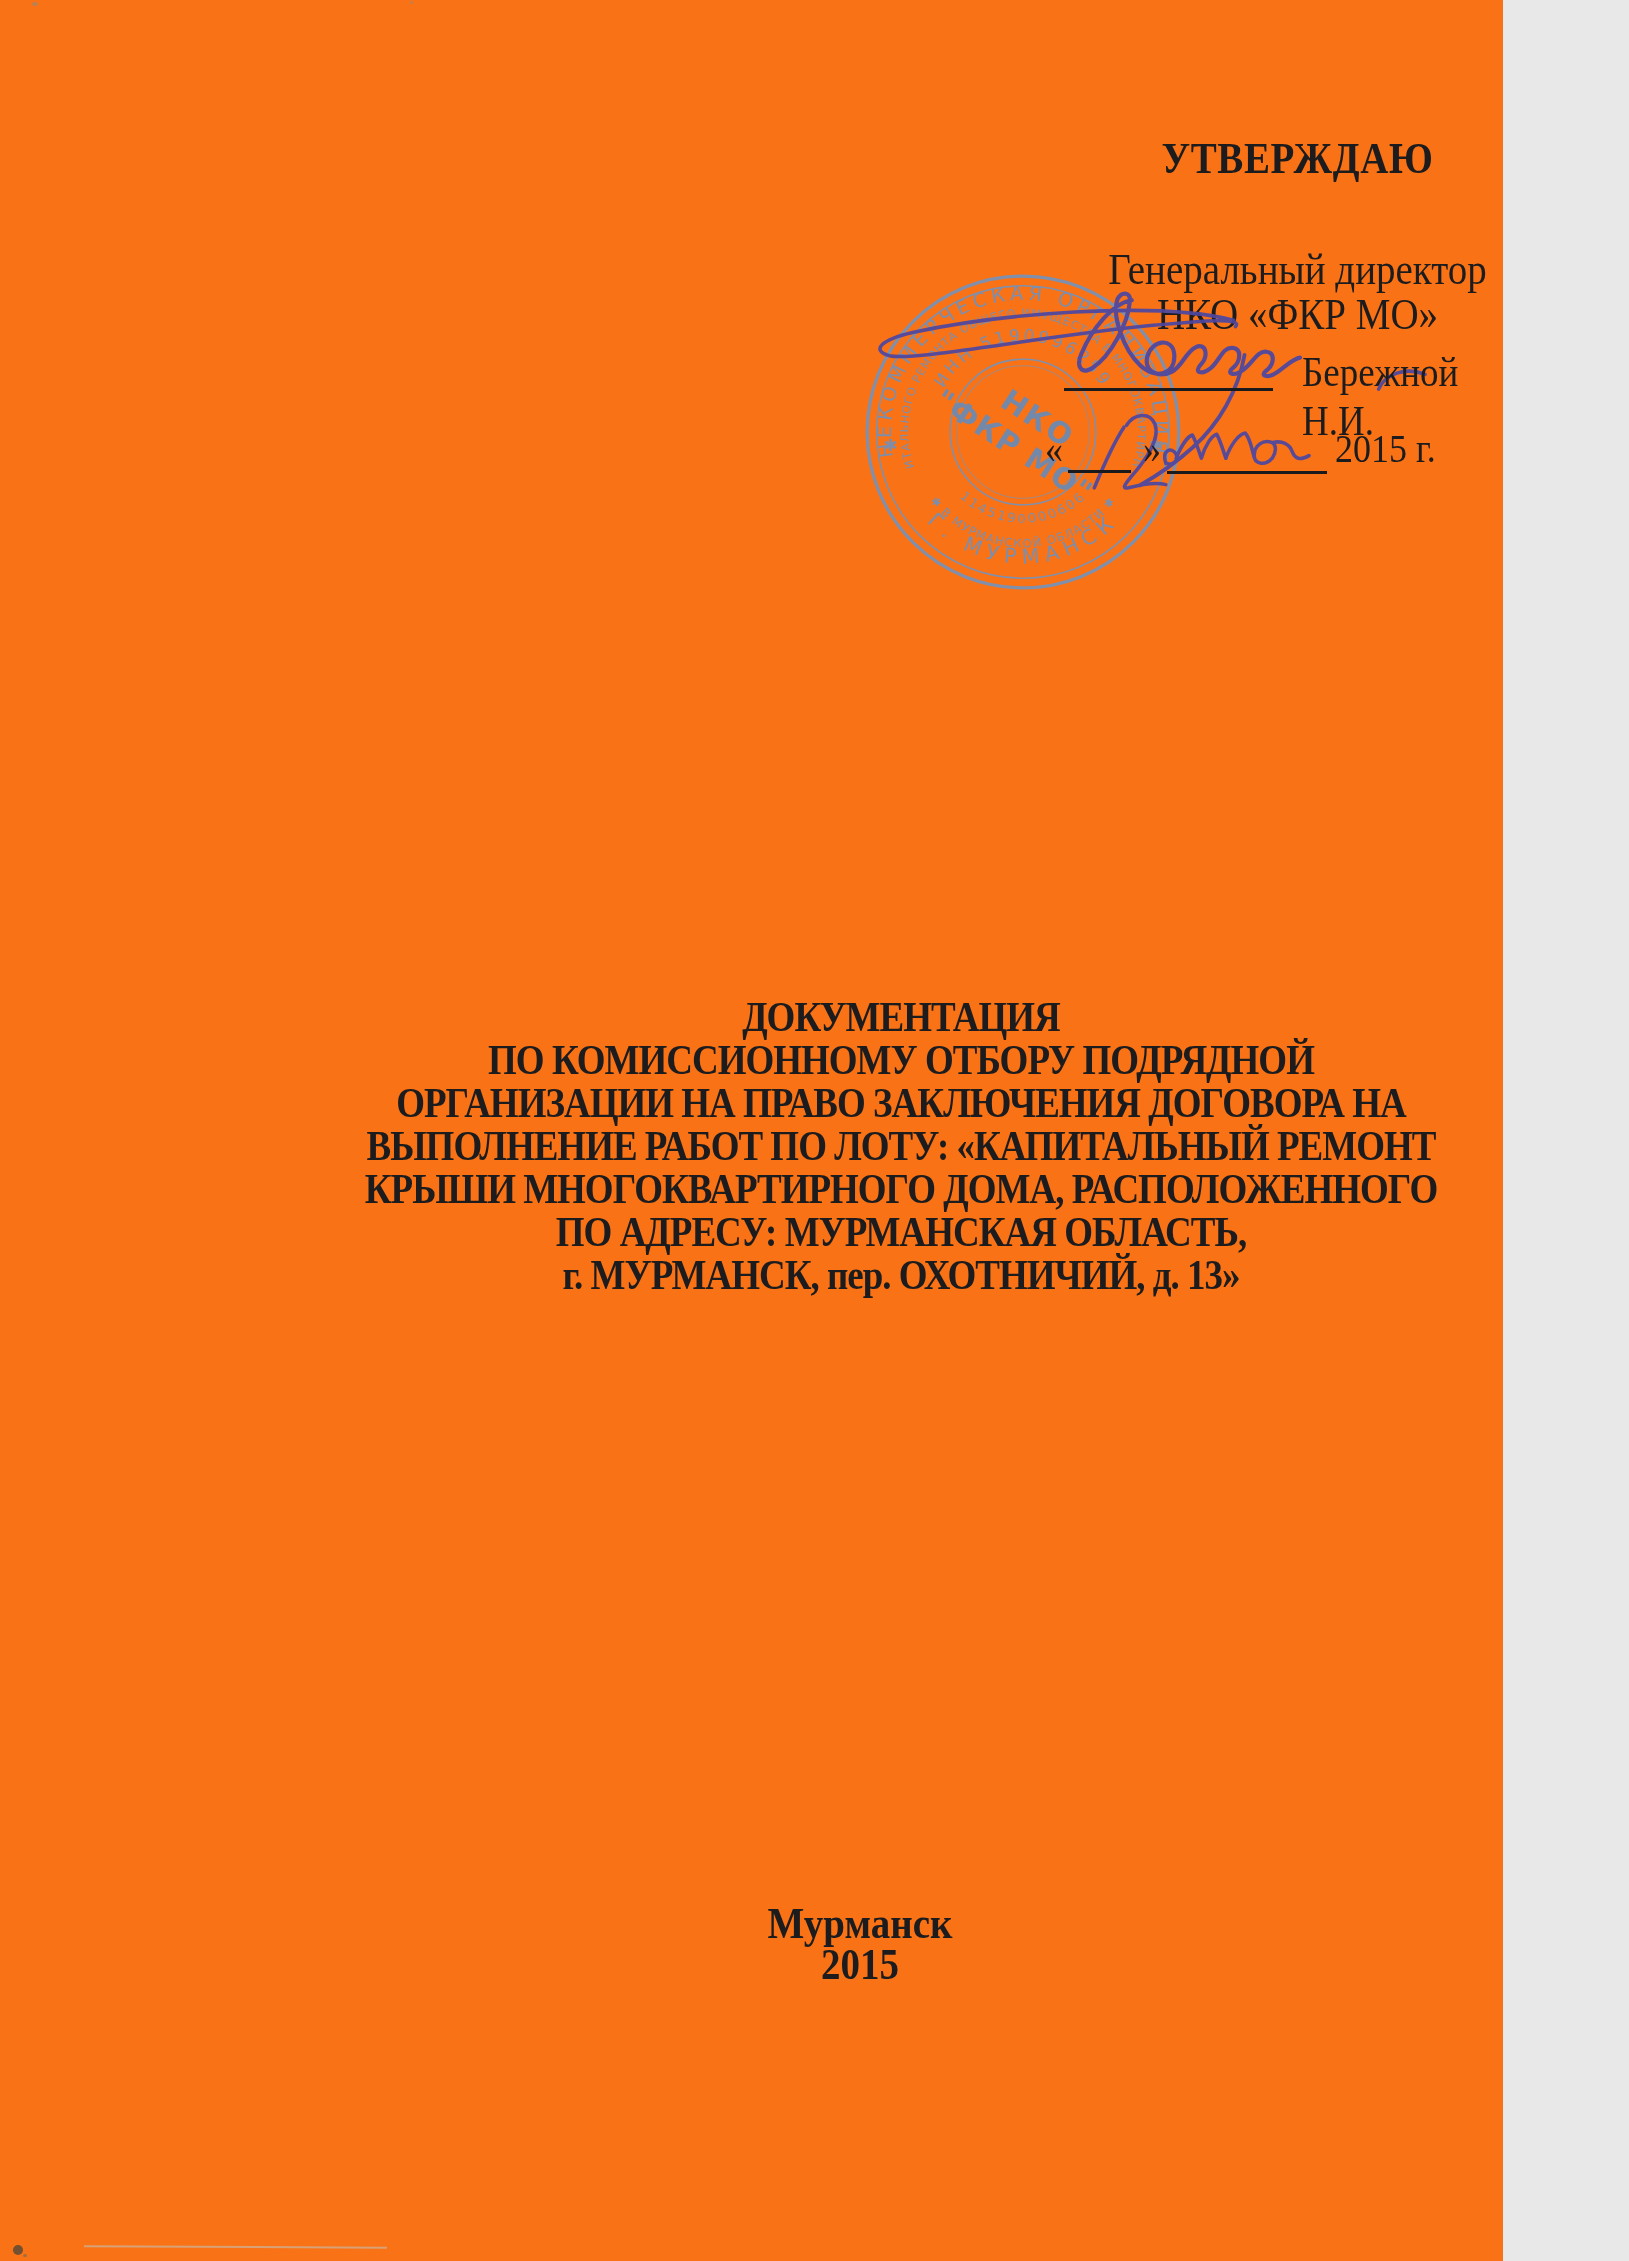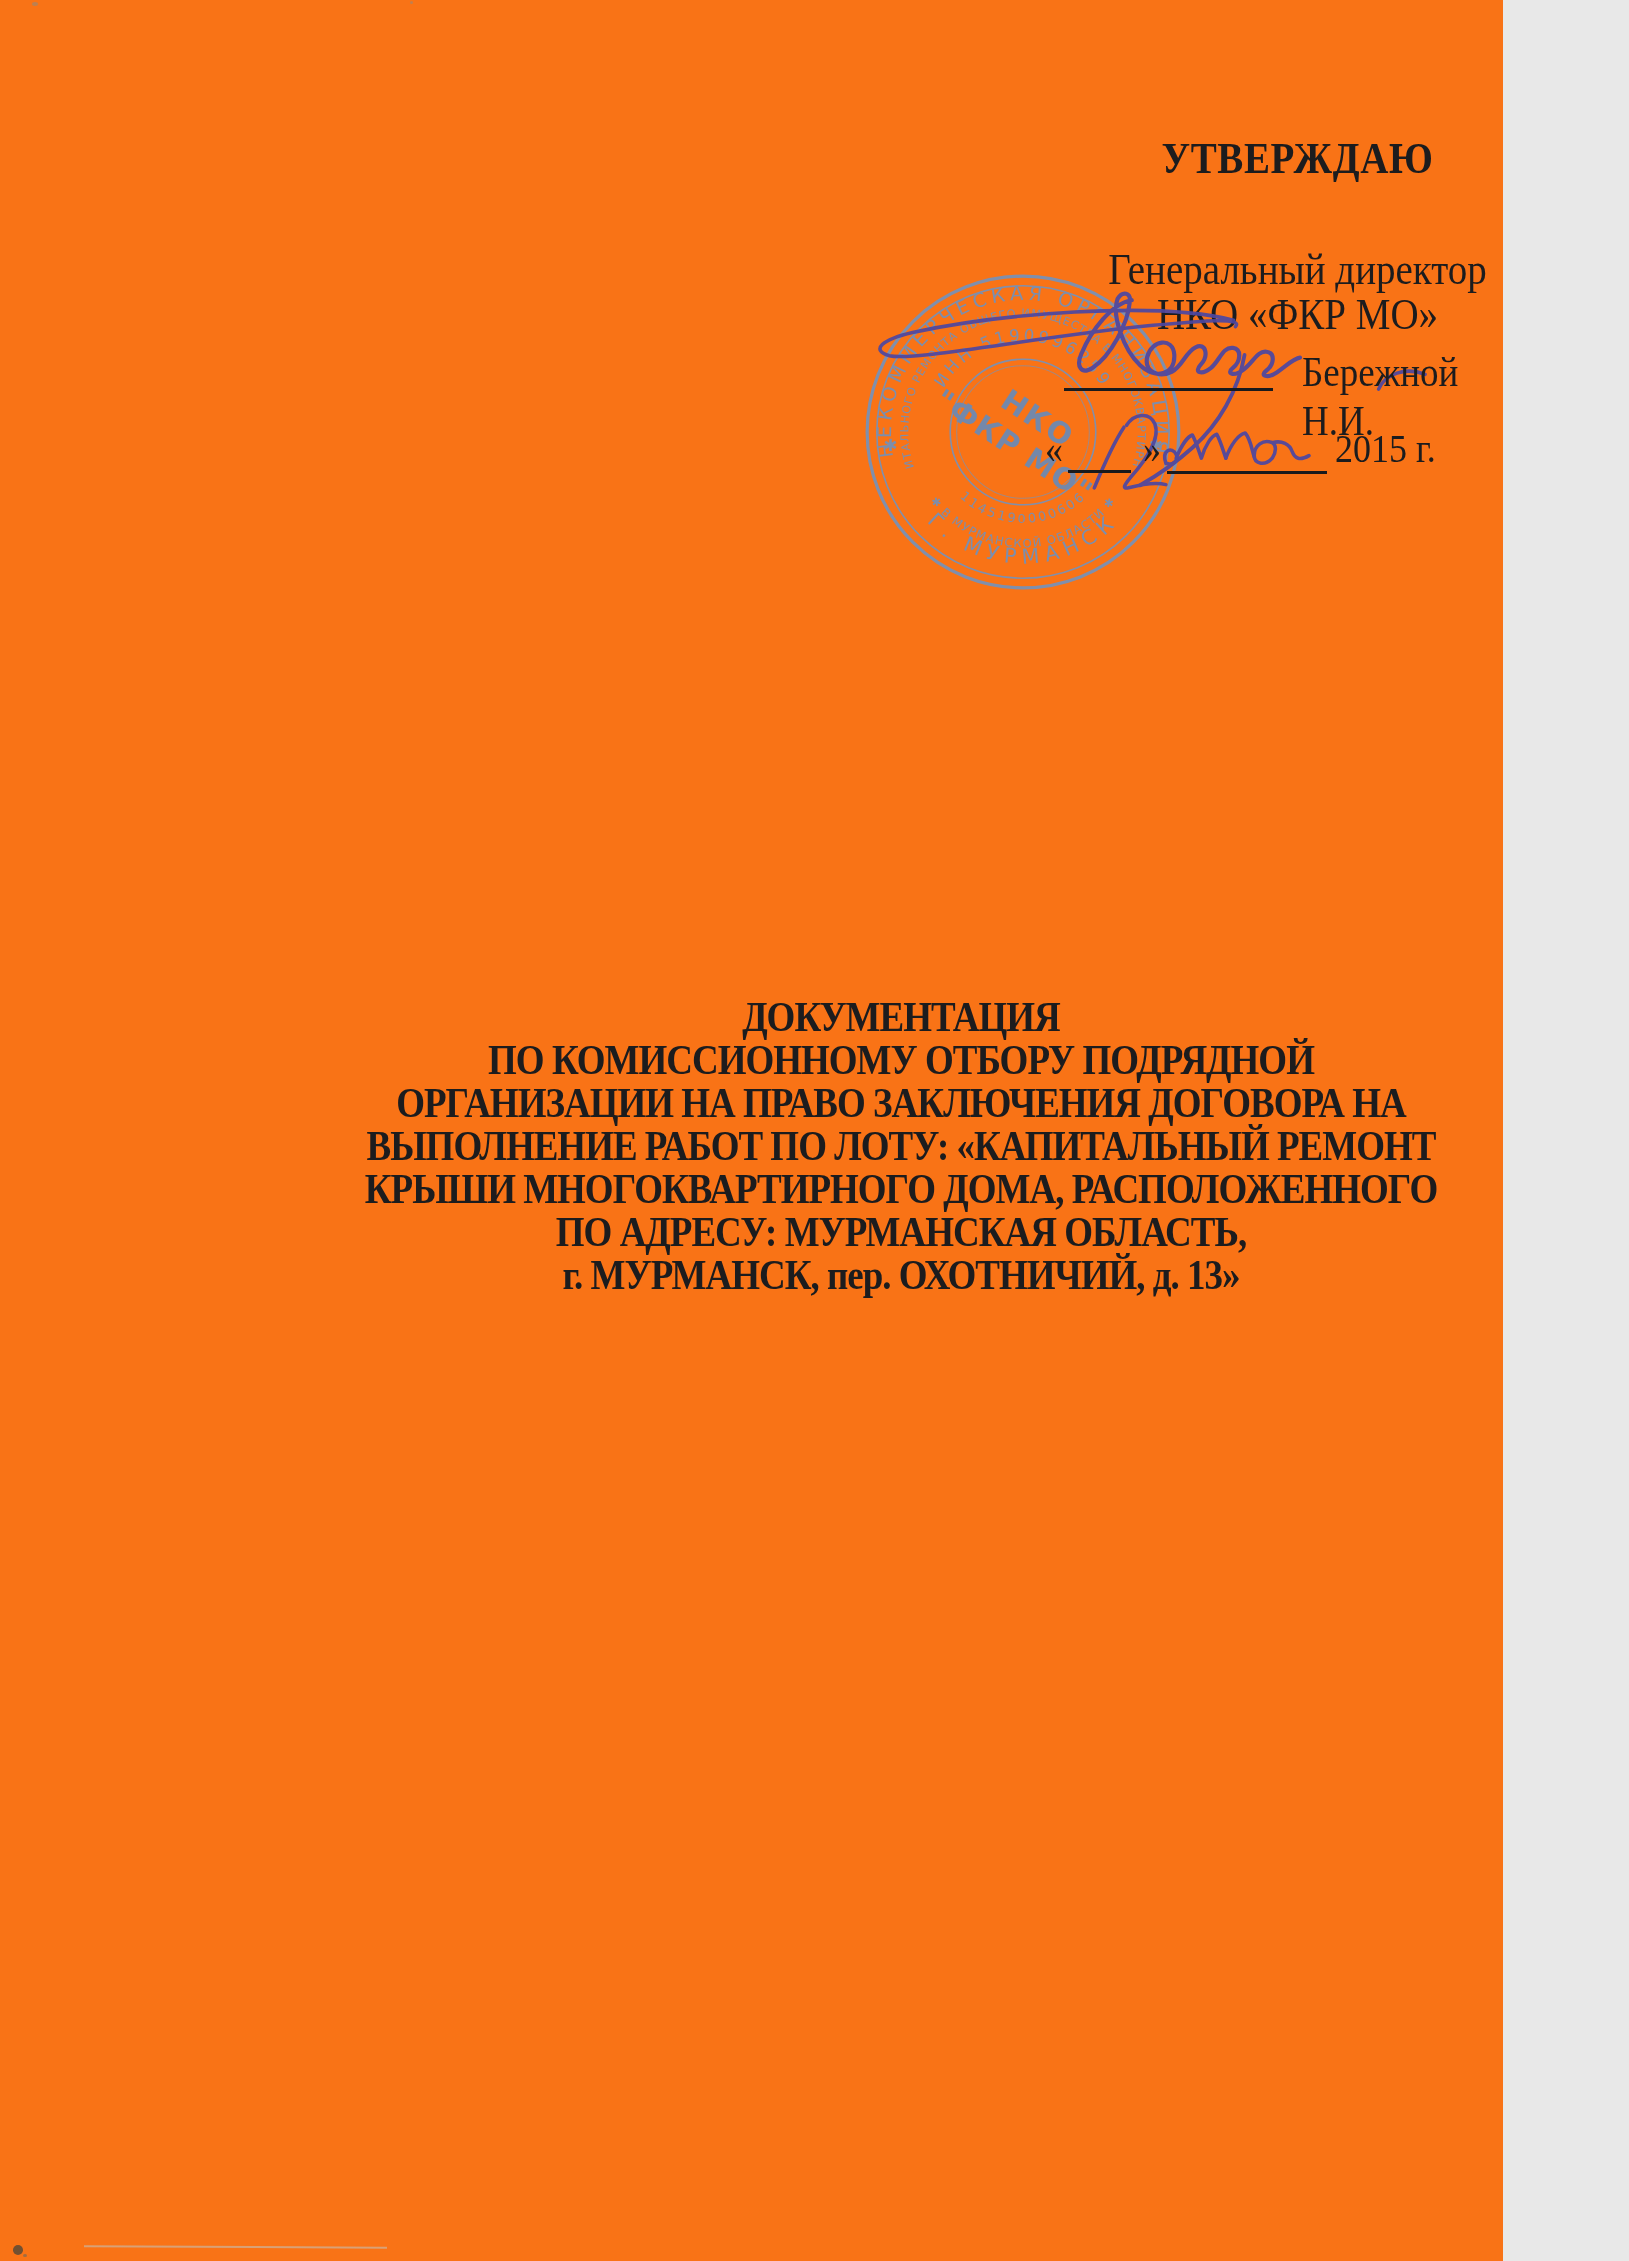--- a/index.html
+++ b/index.html
@@ -130,20 +130,24 @@
   <div class="abs ctr doc-title">
     <span class="tl">ДОКУМЕНТАЦИЯ</span>
     <span class="tl">ПО КОМИССИОННОМУ ОТБОРУ ПОДРЯДНОЙ</span>
     <span class="tl">ОРГАНИЗАЦИИ НА ПРАВО ЗАКЛЮЧЕНИЯ ДОГОВОРА НА</span>
     <span class="tl">ВЫПОЛНЕНИЕ РАБОТ ПО ЛОТУ: «КАПИТАЛЬНЫЙ РЕМОНТ</span>
     <span class="tl">КРЫШИ МНОГОКВАРТИРНОГО ДОМА, РАСПОЛОЖЕННОГО</span>
     <span class="tl">ПО АДРЕСУ: МУРМАНСКАЯ ОБЛАСТЬ,</span>
     <span class="tl">г. МУРМАНСК, пер. ОХОТНИЧИЙ, д. 13»</span>
   </div>
 
+  <div class="abs ctr footer">
+    <span class="fl">Мурманск</span>
+    <span class="fl">2015</span>
+  </div>
 
   <div class="speck" style="left:32px; top:1.9px; width:5.8px; height:3.9px; background:#8b8b84; opacity:.55;"></div>
   <div class="speck" style="left:410px; top:0.6px; width:3.2px; height:3.2px; background:#8b8b84; opacity:.5;"></div>
   <div class="speck" style="left:13px; top:2245px; width:10.3px; height:9.7px; background:#5a4a36; opacity:.85;"></div>
   <div class="speck" style="left:23px; top:2254px; width:3.9px; height:3.2px; background:#7a6a55; opacity:.7;"></div>
   <div class="abs" style="left:84px; top:2246px; width:303px; height:1.9px; background:#c3bfb8; opacity:.6; transform:rotate(.3deg);"></div>
 
 </div>
 
 

